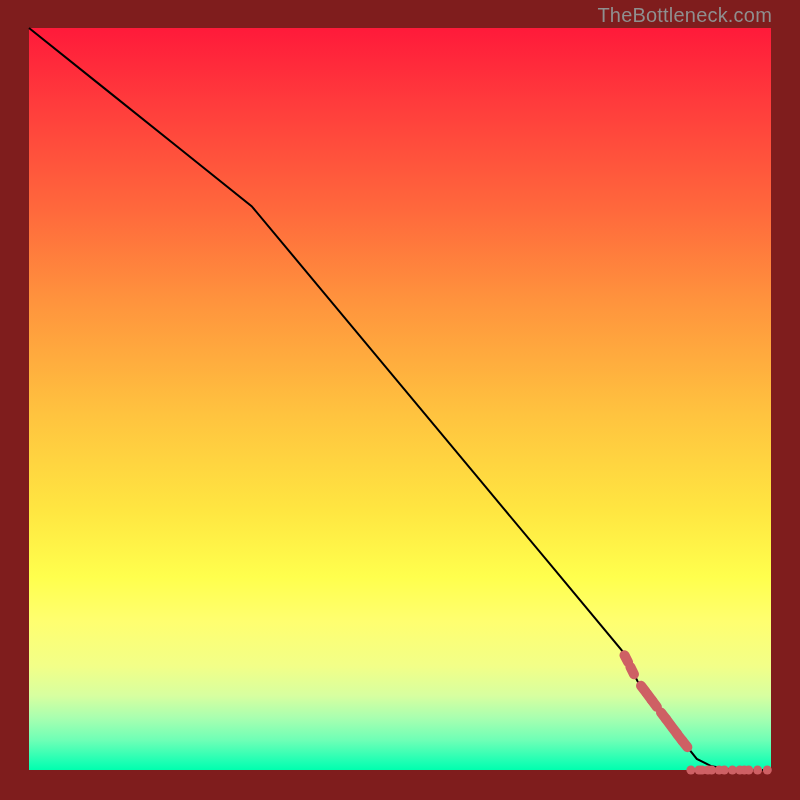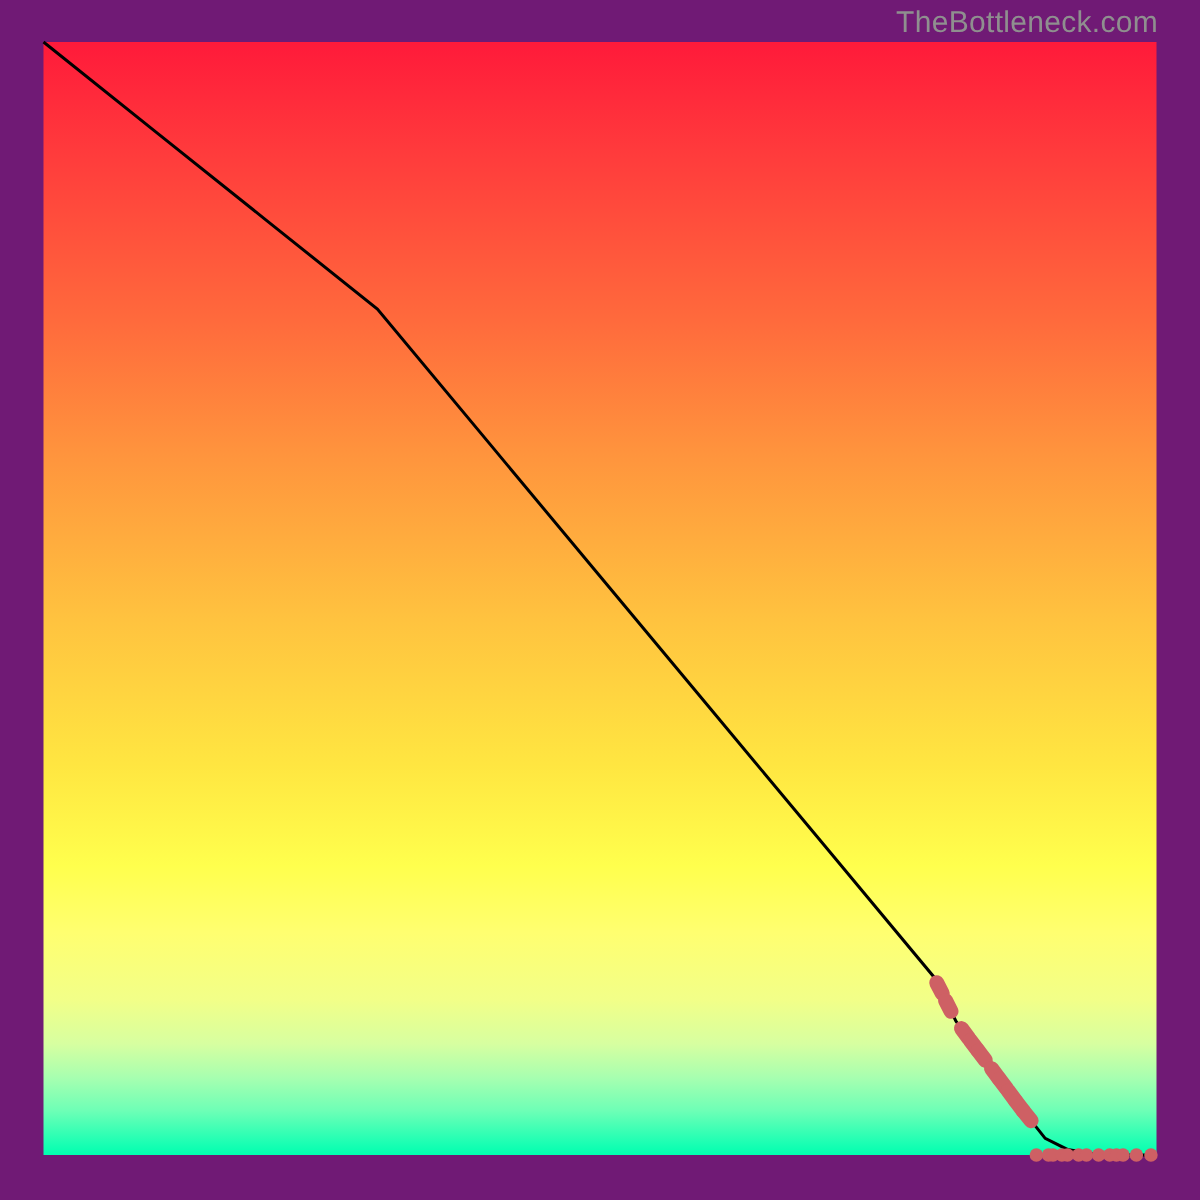--- a/index.html
+++ b/index.html
@@ -8,21 +8,21 @@
     width: 800px;
     height: 800px;
     background: #ffffff;
     font-family: Arial, Helvetica, sans-serif;
     overflow: hidden;
   }
   .stage {
     position: relative;
     width: 800px;
     height: 800px;
-    background: #701a75;
+    background: #7f1d1d;
   }
   .plot {
     position: absolute;
     left: 29px;
     top: 28px;
     width: 742px;
     height: 742px;
     background: linear-gradient(
       to bottom,
       #ff1a3a 0%,

